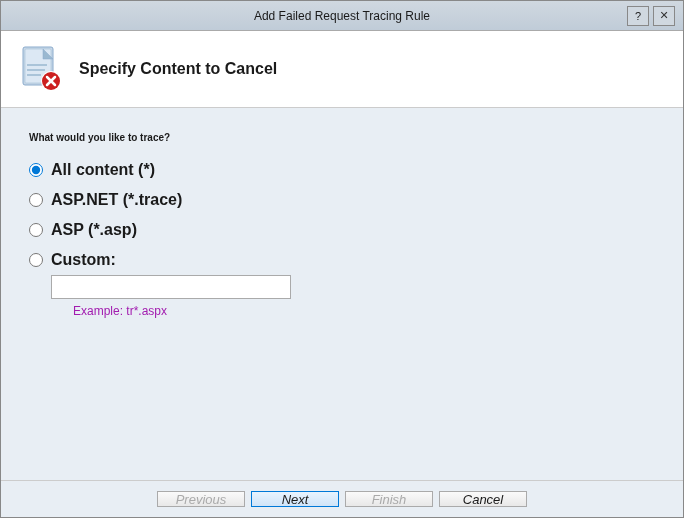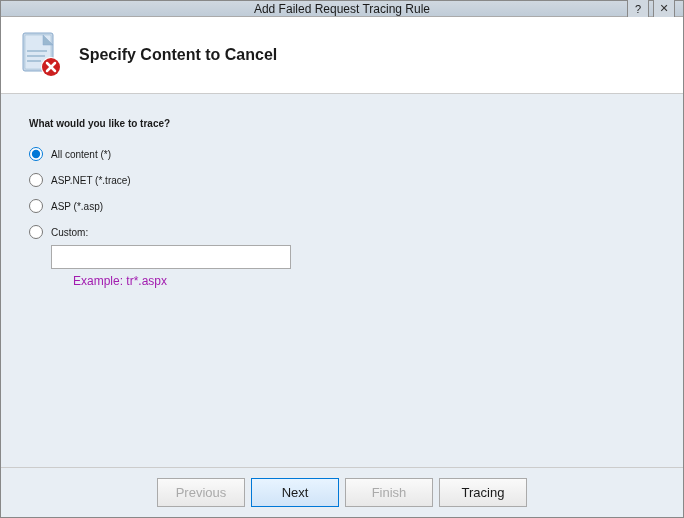--- a/index.html
+++ b/index.html
@@ -17,21 +17,21 @@
       width: 684px;
       height: 518px;
       display: flex;
       flex-direction: column;
       border: 1px solid #888;
       background: #f0f0f0;
     }
 
     .title-bar {
       background: linear-gradient(to bottom, #d0d8e0, #c0ccd8);
-      height: 16px;
+      height: 30px;
       display: flex;
       align-items: center;
       justify-content: space-between;
       padding: 0 8px;
       border-bottom: 1px solid #aaa;
       flex-shrink: 0;
     }
 
     .title-bar-text {
       flex: 1;
@@ -106,22 +106,23 @@
     }
 
     .radio-item input[type="radio"] {
       width: 14px;
       height: 14px;
       cursor: pointer;
       accent-color: #0078d7;
     }
 
     .radio-label {
-      font-size: 10px;
-      cursor: pointer;
+      font-size: 16px;
+      cursor: pointer;
+      font-weight: bold;
     }
 
     .custom-input-wrapper {
       margin-left: 22px;
       margin-top: 6px;
     }
 
     .custom-input {
       width: 240px;
       height: 24px;
@@ -143,31 +144,32 @@
       background: #e8eef4;
       border-top: 1px solid #ccc;
       padding: 10px 16px;
       display: flex;
       justify-content: center;
       gap: 6px;
       flex-shrink: 0;
     }
 
     .btn {
-      height: 29px;
+      height: 16px;
       min-width: 88px;
       padding: 0 8px;
       font-size: 13px;
       cursor: pointer;
       border: 1px solid #aaa;
       background: linear-gradient(to bottom, #fafafa, #e8e8e8);
       color: #1a1a1a;
       display: flex;
       align-items: center;
       justify-content: center;
+      font-style: italic;
     }
 
     .btn.primary {
       background: linear-gradient(to bottom, #e8f4ff, #d0e4f8);
       border-color: #0078d7;
     }
 
     .btn:disabled, .btn.disabled {
       color: #aaa;
       cursor: default;
@@ -255,16 +257,16 @@
     <button class="btn disabled" disabled="">
       <span>Previous</span>
     </button>
     <button class="btn primary">
       <span>Next</span>
     </button>
     <button class="btn disabled" disabled="">
       <span>Finish</span>
     </button>
     <button class="btn">
-      <span>Tracing</span>
+      <span>Cancel</span>
     </button>
   </div>
 </div>
 
 </body></html>

